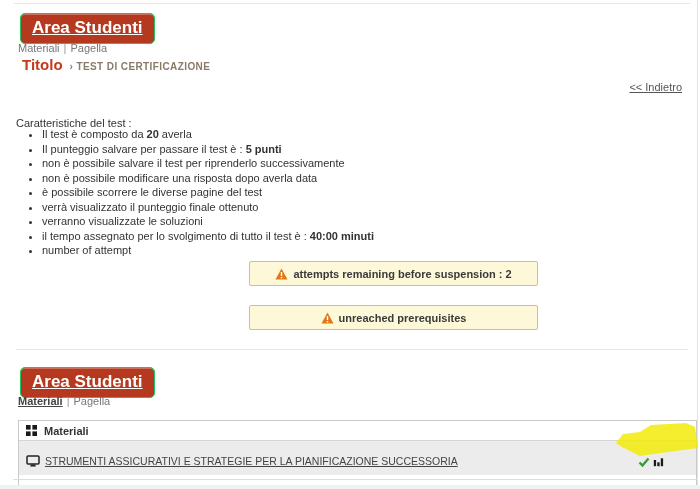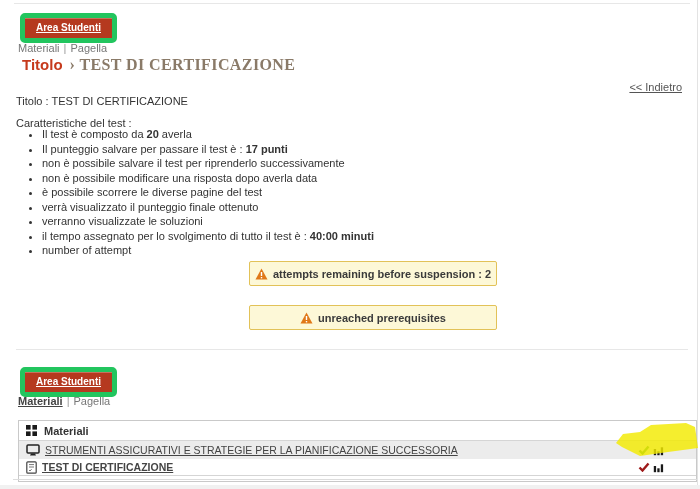--- a/index.html
+++ b/index.html
@@ -7,66 +7,66 @@
     position:relative; width:700px; height:489px; overflow:hidden;
     font-family:"Liberation Sans", sans-serif; color:#333; background:#fff;
   }
   .topline { position:absolute; left:14px; right:10px; top:3px; border-top:1px solid #e7e7e7; }
   .right-edge { position:absolute; top:0; bottom:0; right:2px; border-right:1px solid #e3e3e3; }
   .bottomline { position:absolute; left:13px; right:3px; top:479px; border-top:1px solid #dcdcdc; }
   .pageshadow { position:absolute; left:0; right:0; top:485px; height:4px; background:#f1f1f1; }
 
   .area-btn {
     position:absolute; left:20px; display:inline-block;
-    background:#b5391f; border:5px solid #22c55e; border-radius:5px;
-    color:#fff; font-weight:bold; font-size:10px; padding:4px 11px 5px 11px;
+    background:#b5391f; border:1px solid #22c55e; border-radius:5px;
+    color:#fff; font-weight:bold; font-size:17px; padding:4px 11px 5px 11px;
     text-decoration:underline; cursor:pointer;
     box-shadow: inset 0 1px 0 rgba(255,255,255,.28);
   }
   .btn1 { top:13px; }
   .btn2 { top:367px; }
 
   .subnav { position:absolute; left:18px; font-size:11px; color:#777; }
   .nav1 { top:42px; }
   .nav2 { top:395px; }
   .subnav a { color:#777; text-decoration:none; cursor:pointer; }
   .subnav a.active { color:#444; font-weight:bold; text-decoration:underline; }
   .subnav .sep { margin:0 4px; color:#999; }
 
   .title-row { position:absolute; left:22px; top:56px; white-space:nowrap; }
   .page-title { color:#c63a1c; font-size:15px; font-weight:bold; }
-  .crumb { color:#8a7a68; font-size:16px; font-weight:bold; margin-left:7px; letter-spacing:.4px;font-family:Liberation Serif, serif; }
+  .crumb { color:#8a7a68; font-size:10px; font-weight:bold; margin-left:7px; letter-spacing:.4px; }
 
   .back { position:absolute; right:18px; top:81px; font-size:11px; color:#555; text-decoration:underline; cursor:pointer; }
 
   .tline { position:absolute; left:16px; font-size:11px; color:#333; }
   .l1 { top:95px; }
   .l2 { top:117px; }
 
   ul.chars { position:absolute; left:16px; top:127px; margin:0; padding-left:26px; font-size:11px; color:#333; line-height:14.5px; list-style:disc; }
   ul.chars li { margin:0; }
   ul.chars b { font-weight:bold; }
 
   .warn {
-    position:absolute; left:249px; width:248px; height:25px; box-sizing:border-box;
+    position:absolute; left:249px; width:289px; height:25px; box-sizing:border-box;
     background:#fdf8d7; border:1px solid #e2c258; border-radius:2px;
     display:flex; align-items:center; justify-content:center; gap:5px;
     font-size:11px; font-weight:bold; color:#3a3a3a;
   }
   .warn1 { top:261px; }
   .warn2 { top:305px; }
 
   .divider { position:absolute; left:16px; right:12px; top:349px; border-top:1px solid #e7e7e7; }
 
   .mat-table {
     position:absolute; left:18px; top:420px; width:679px; box-sizing:border-box;
     border:1px solid #c9c9c9; font-size:11px; background:#fff;
   }
   .t-header { display:flex; align-items:center; gap:7px; height:17px; padding:1px 7px; border-bottom:1px solid #d5d5d5; font-weight:bold; color:#333; }
-  .t-row { display:flex; align-items:center; height:18px; padding:0 7px; }
+  .t-row { display:flex; align-items:flex-end; height:18px; padding:8px 7px; }
   .t-row.alt { background:#ececec; }
   .t-row.r2 { height:16px;font-weight:bold; }
   .t-row .link { color:#444; text-decoration:underline; font-size:10.5px; margin-left:5px; cursor:pointer; white-space:nowrap; }
   .t-status { margin-left:auto; display:flex; align-items:center; gap:3px; padding-right:25px; }
   .t-footer { height:5px; border-top:1px solid #d5d5d5; background:#fff; }
 
   .hl-overlay { position:absolute; left:610px; top:419px; width:92px; height:42px; pointer-events:none; z-index:5; }
 
   .ic { display:inline-block; vertical-align:middle; }
 </style>
@@ -82,26 +82,25 @@
   <div class="subnav nav1">
     <a>Materiali</a><span class="sep">|</span><a>Pagella</a>
   </div>
 
   <div class="title-row">
     <span class="page-title">Titolo</span><span class="crumb">› TEST DI CERTIFICAZIONE</span>
   </div>
 
   <a class="back">&lt;&lt; Indietro</a>
 
-  <div class="tline l1">Titolo : TEST DI CERTIFICAZIONE</div>
   <div class="tline l2">Caratteristiche del test :</div>
 
   <ul class="chars">
     <li><span>Il test è composto da </span><b>20</b><span> averla</span></li>
-    <li><span>Il punteggio salvare per passare il test è : </span><b>17 punti</b><span></span></li>
+    <li><span>Il punteggio salvare per passare il test è : </span><b>5 punti</b><span></span></li>
     <li><span>non è possibile salvare il test per riprenderlo successivamente</span><b></b><span></span></li>
     <li><span>non è possibile modificare una risposta dopo averla data</span><b></b><span></span></li>
     <li><span>è possibile scorrere le diverse pagine del test</span><b></b><span></span></li>
     <li><span>verrà visualizzato il punteggio finale ottenuto</span><b></b><span></span></li>
     <li><span>verranno visualizzate le soluzioni</span><b></b><span></span></li>
     <li><span>il tempo assegnato per lo svolgimento di tutto il test è : </span><b>40:00 minuti</b><span></span></li>
     <li><span>number of attempt</span><b></b><span></span></li>
   </ul>
 
   <div class="warn warn1">

